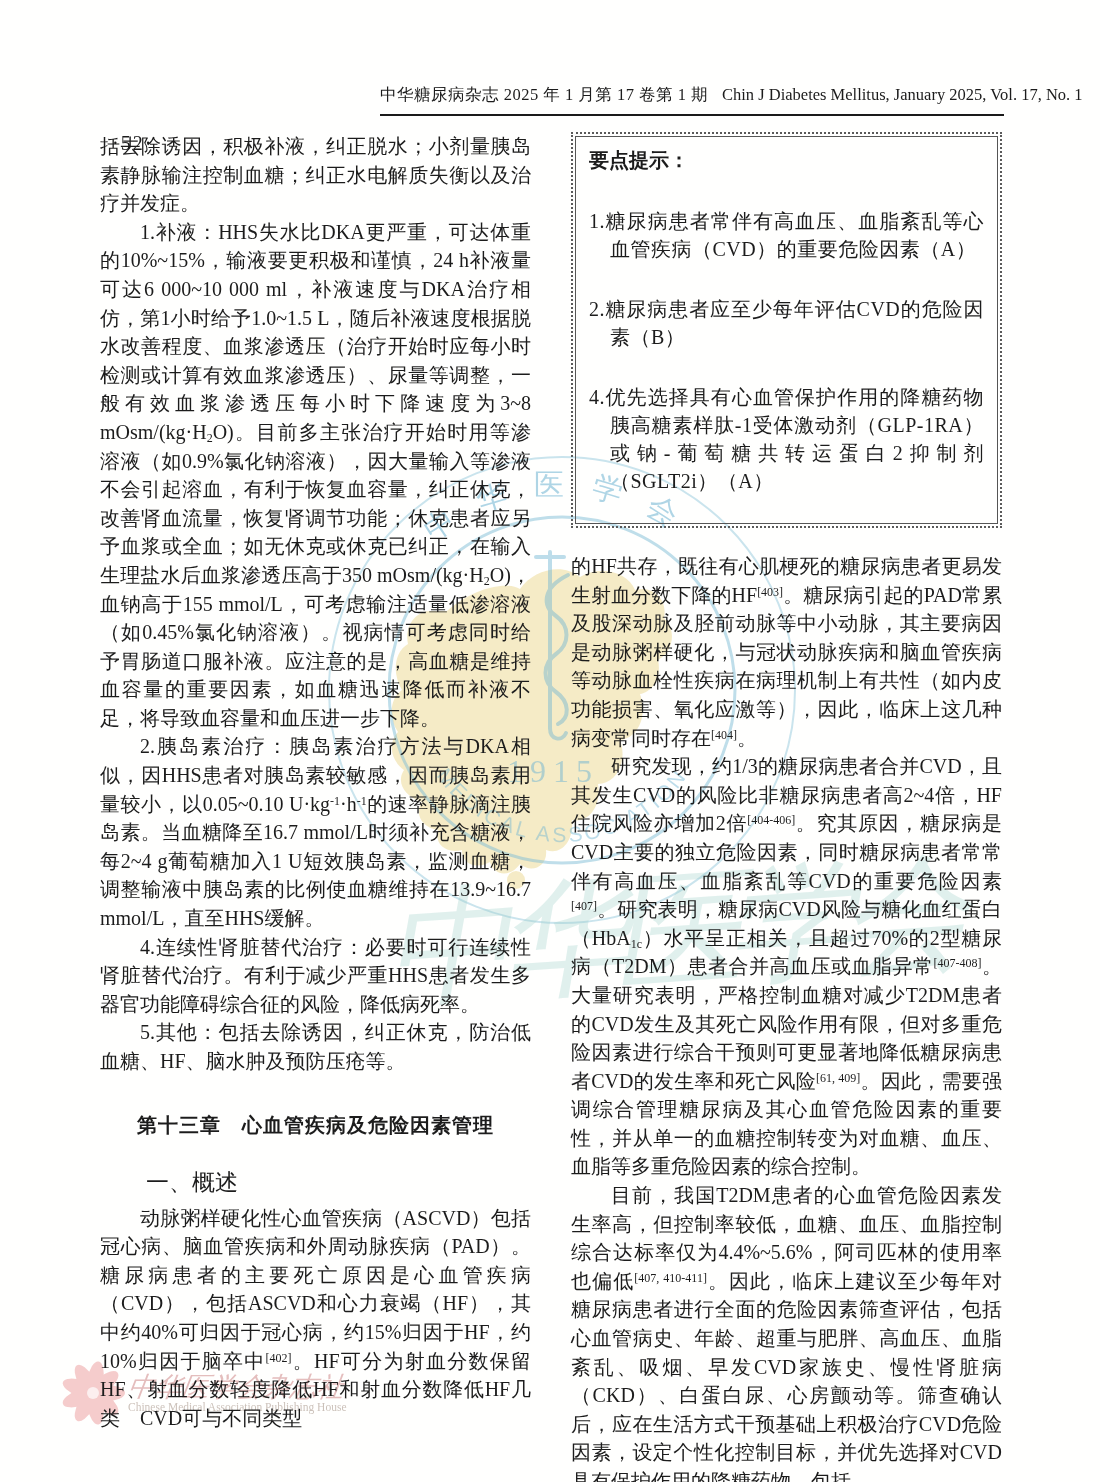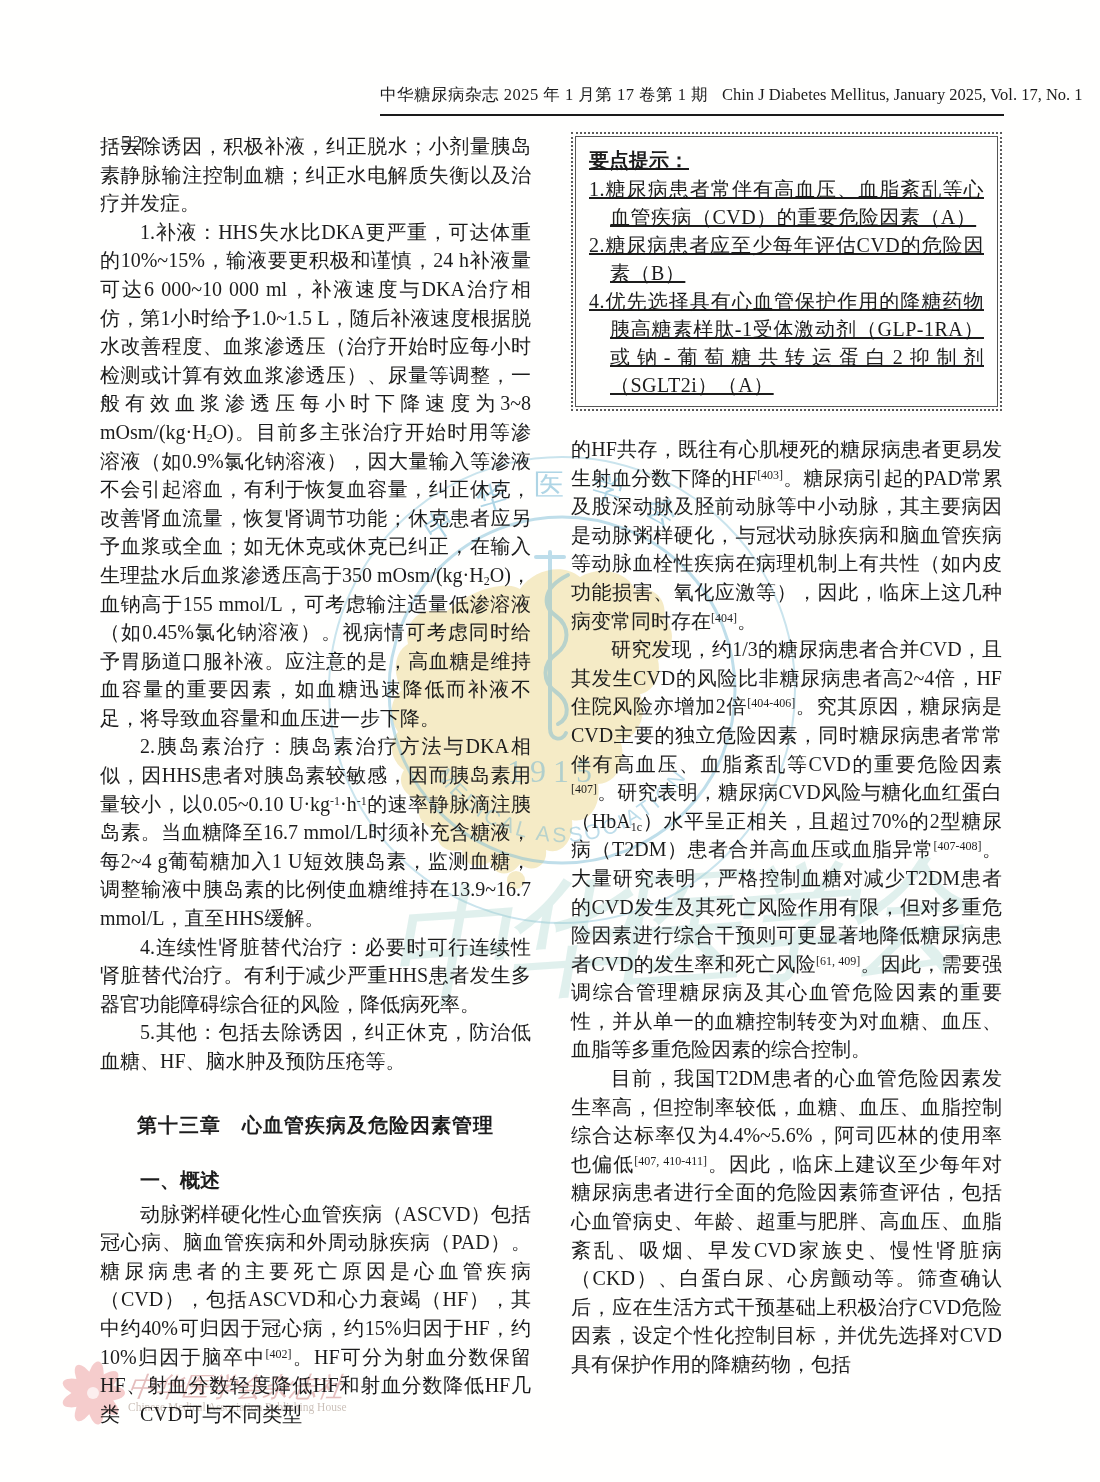--- a/index.html
+++ b/index.html
@@ -26,37 +26,37 @@
     text-justify:inter-ideograph;
   }
   .para.indent{text-indent:2em;}
   sup{font-size:12px; line-height:0; vertical-align:6px; letter-spacing:0;}
   sub{font-size:12px; line-height:0; vertical-align:-3px;}
   .chapter-heading{
     font-family:"Liberation Sans","DejaVu Sans",sans-serif; font-weight:bold;
     font-size:20px; text-align:center; margin:36px 0 28px 0; letter-spacing:1px;
   }
   .section-heading{
-    font-family:"Liberation Sans","DejaVu Sans",sans-serif; font-weight:bold;
-    font-size:20px; margin:4px 0 6px 0; padding-left:2em;
+    font-family:"Liberation Sans","DejaVu Sans",sans-serif; font-weight:normal;
+    font-size:23px; margin:4px 0 6px 0; padding-left:2em;
   }
   
   .kp-box{
     border:2px dotted #5a5a5a; padding:2px; margin-bottom:24px;
   }
   .kp-inner{
-    border:1.5px solid #555; padding:8px 13px 7px 13px;text-decoration:underline;
+    border:1.5px solid #555; padding:8px 13px 28px 13px;
   }
   .kp-title{
     font-family:"Liberation Sans","DejaVu Sans",sans-serif; font-weight:bold;
     font-size:20px; line-height:30px;
   }
   .kp-item{
     font-size:20px; line-height:28px; text-align:justify;
-    padding-left:1.05em; text-indent:-1.05em; letter-spacing:0.5px;
+    padding-left:1.05em; text-indent:-1.05em; letter-spacing:0.5px;margin-top:32px;
   }
   
   .wm{position:absolute; left:0; top:0; z-index:0; pointer-events:none;}
 </style>
 </head>
 <body>
 
 <div class="page">
 
   <svg class="wm" width="1100" height="1482" viewBox="0 0 1100 1482">

